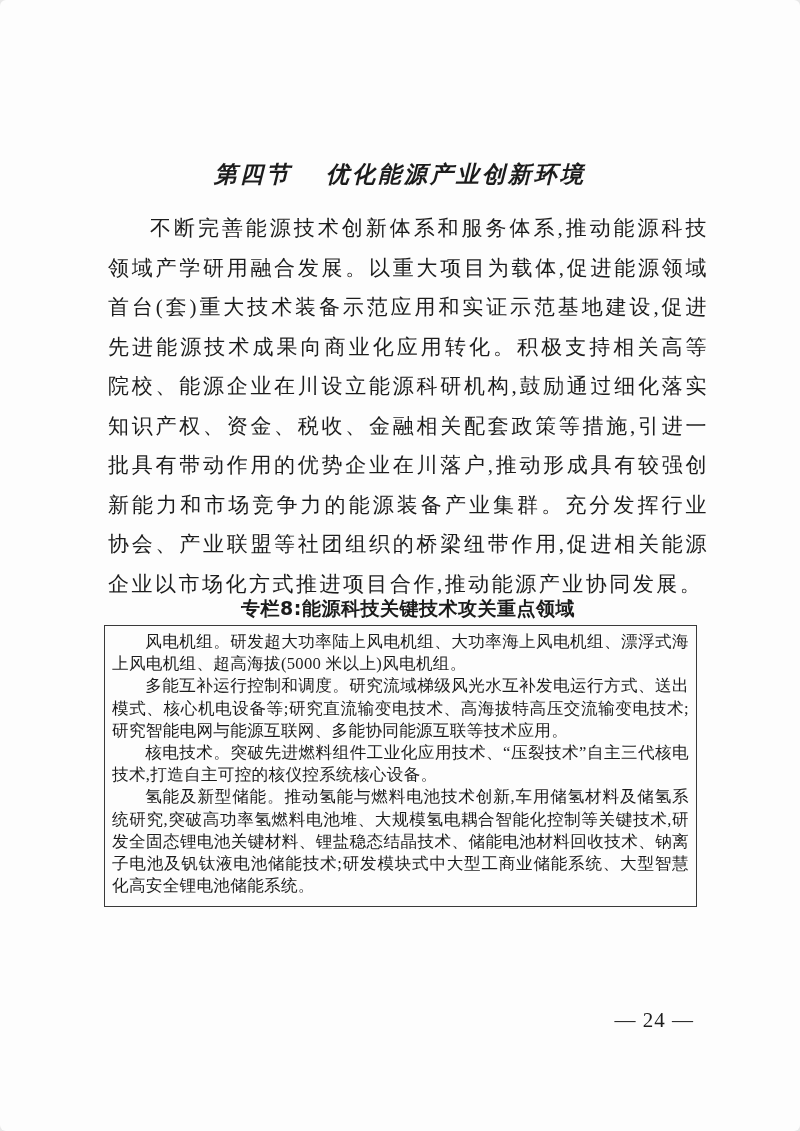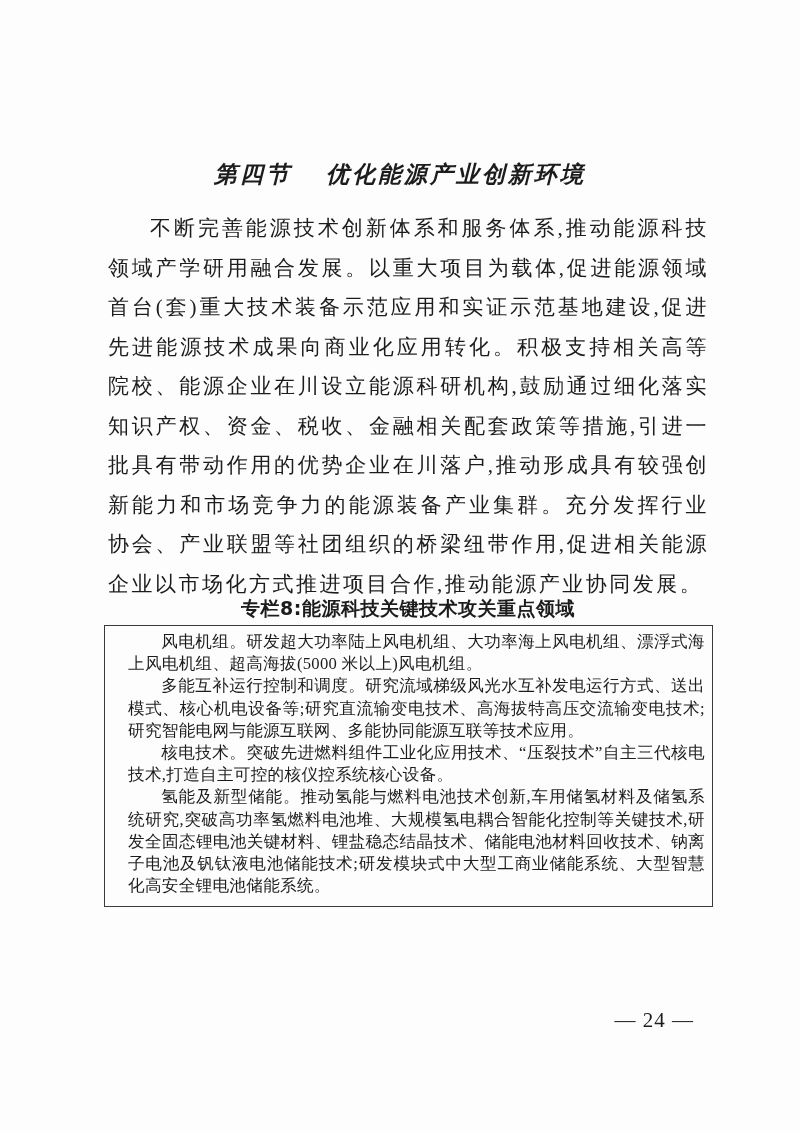--- a/index.html
+++ b/index.html
@@ -9,20 +9,21 @@
   }
   .page {
     position: relative;
     width: 800px;
     height: 1131px;
     margin: 0 auto;
     background: #fdfdfd;
     font-family: "Liberation Serif", "DejaVu Serif", serif;
     color: #1c1c1c;
     overflow: hidden;
+    border-radius: 6px;
   }
   .section-title {
     position: absolute;
     top: 140px;
     left: 0;
     width: 100%;
     text-align: center;
     font-size: 23px;
     font-weight: bold;
     font-style: italic;
@@ -54,21 +55,21 @@
     font-size: 19px;
     letter-spacing: 0.5px;
     margin: 8px;
   }
   .panel-box {
     position: absolute;
     top: 625px;
     left: 104px;
     width: 577px;
     border: 1.2px solid #3a3a3a;
-    padding: 5px 7px 9px 23px;
+    padding: 5px 7px 9px 7px;
     box-sizing: content-box;
   }
   .panel-box p {
     margin: 0;
     font-size: 16.6px;
     line-height: 22.2px;
     letter-spacing: 0.3px;
     text-align: justify;
     text-indent: 2em;
   }

